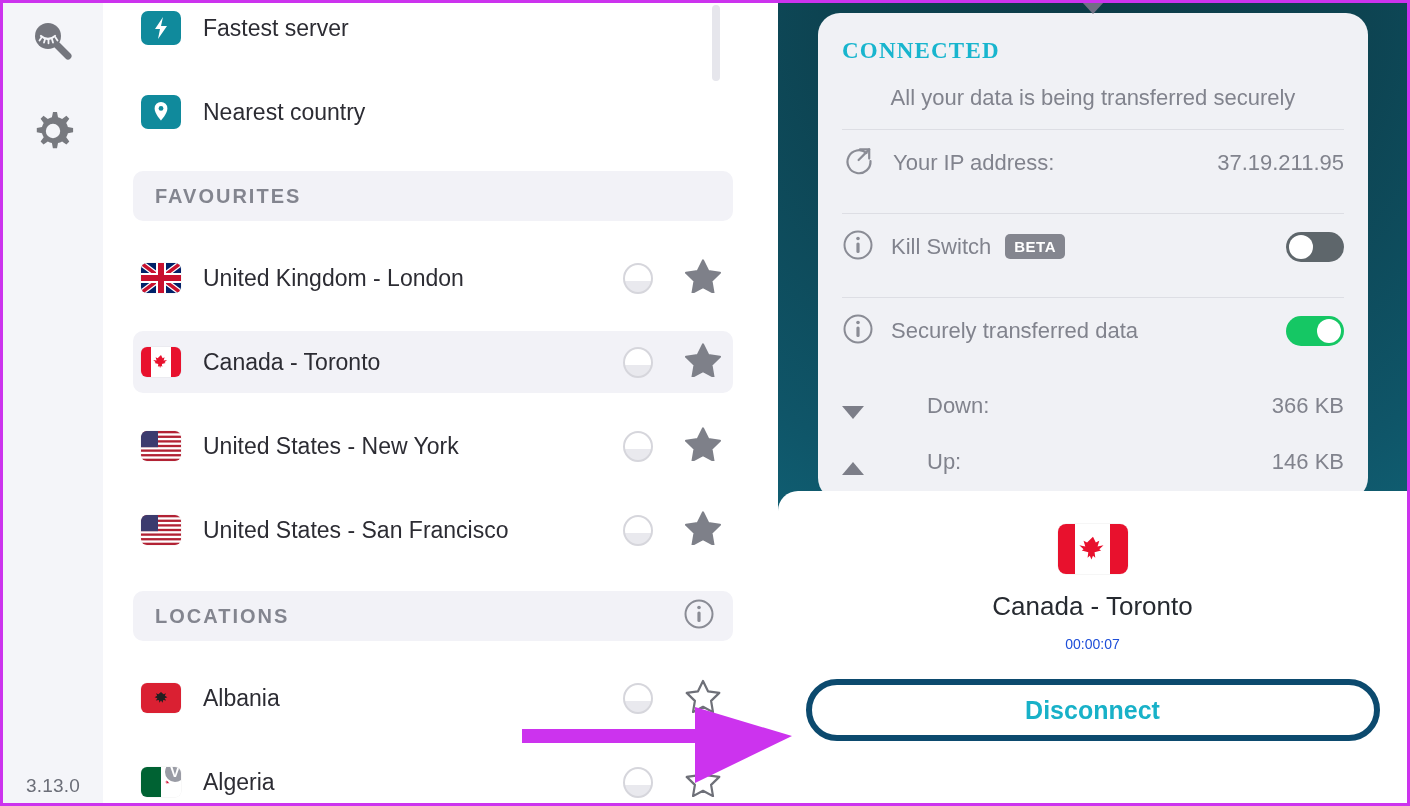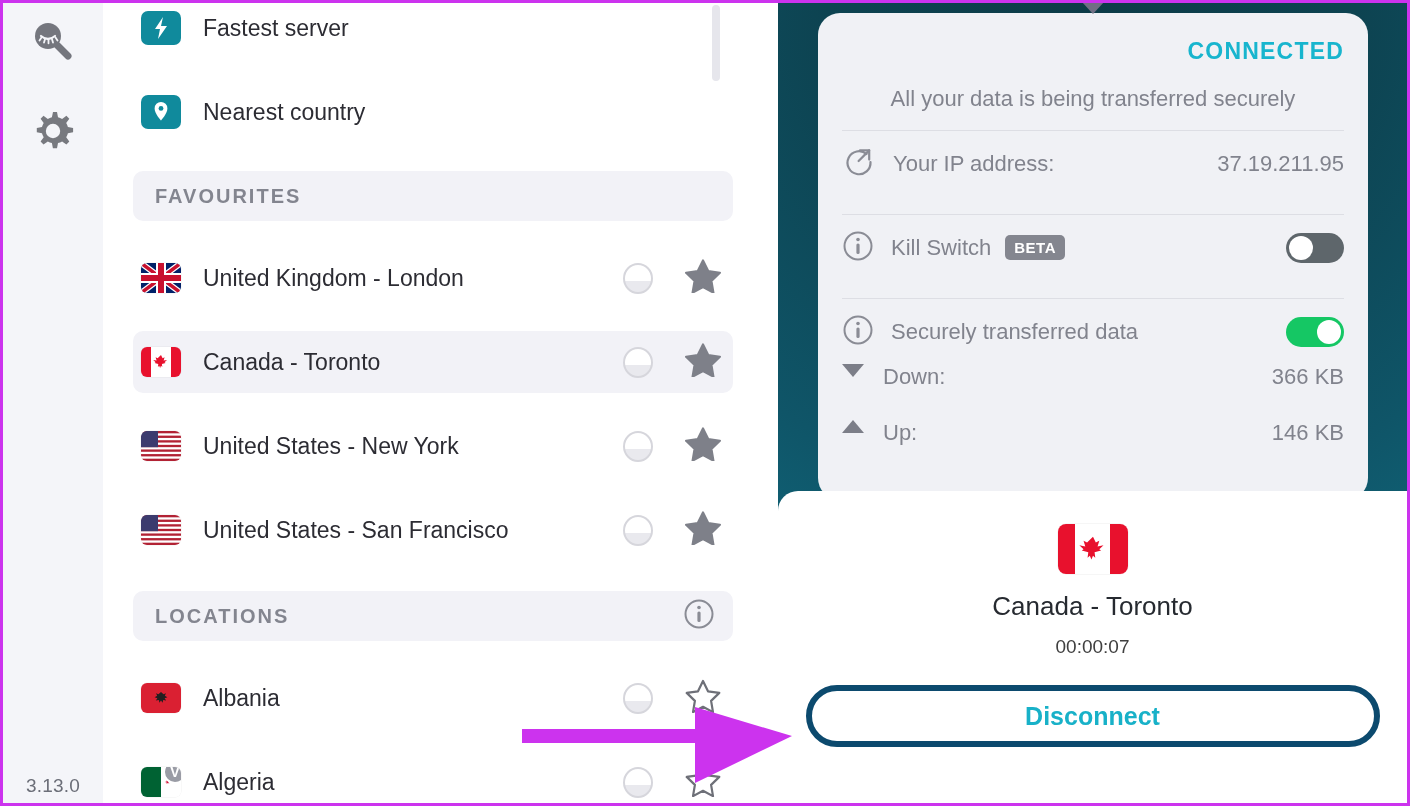--- a/index.html
+++ b/index.html
@@ -124,23 +124,24 @@
     z-index: 4;
   }
   .vpn-card {
     position: absolute; left: 40px; top: 10px;
     width: 550px; height: 487px;
     background: #f0f1f5;
     border-radius: 22px;
     padding: 0 24px;
   }
   .connected {
-    text-align: right; margin-top: 25px;
+    text-align: left; margin-top: 25px;
     font-size: 23px; font-weight: bold; letter-spacing: 1.2px;
     color: #18b5ce;
+    font-family: Liberation Serif, serif;
   }
   .subtitle {
     text-align: center; margin-top: 21px;
     font-size: 22px; color: #81838d;
   }
   .divider { height: 1px; background: #dddee4; margin: 18px 0 0 0; }
 
   .info-row {
     height: 65px; display: flex; align-items: center;
   }
@@ -164,21 +165,21 @@
   .toggle.off { background: #5e666b; }
   .toggle.on  { background: #15c764; }
   .toggle .knob {
     position: absolute; top: 3px; width: 24px; height: 24px;
     border-radius: 50%; background: #ffffff;
   }
   .toggle.off .knob { left: 3px; }
   .toggle.on  .knob { right: 3px; }
 
   .stat-row {
-    height: 56px; display: flex; align-items: flex-start;
+    height: 56px; display: flex; align-items: flex-end; gap: 44px;
   }
   .stat-row .slabel { margin-left: 19px; font-size: 22px; color: #81838d; }
   .stat-row .svalue { margin-left: auto; font-size: 22px; color: #81838d; }
   .tri-down {
     width: 0; height: 0; border-left: 11px solid transparent;
     border-right: 11px solid transparent; border-top: 13px solid #7c7e88;
   }
   .tri-up {
     width: 0; height: 0; border-left: 11px solid transparent;
     border-right: 11px solid transparent; border-bottom: 13px solid #7c7e88;
@@ -194,21 +195,21 @@
   }
   .bot-flag {
     width: 70px; height: 50px; border-radius: 8px;
     margin: 33px auto 0 auto; overflow: hidden; position: relative;
     box-shadow: 0 0 0 .5px rgba(0,0,0,.07);
   }
   .bot-name {
     margin-top: 17px; font-size: 26px; color: #262a30;
   }
   .bot-timer {
-    margin-top: 14px; font-size: 19px; color: #404040;
+    margin-top: 14px; font-size: 14px; color: #1d4ed8;
   }
   .disconnect {
     margin: 27px auto 0 auto;
     width: 574px; height: 62px;
     border: 6px solid #0c4a6e; border-radius: 31px;
     background: #ffffff;
     display: flex; align-items: center; justify-content: center;
     font-size: 25px; font-weight: bold; color: #18b1c8;
     cursor: pointer;
   }

